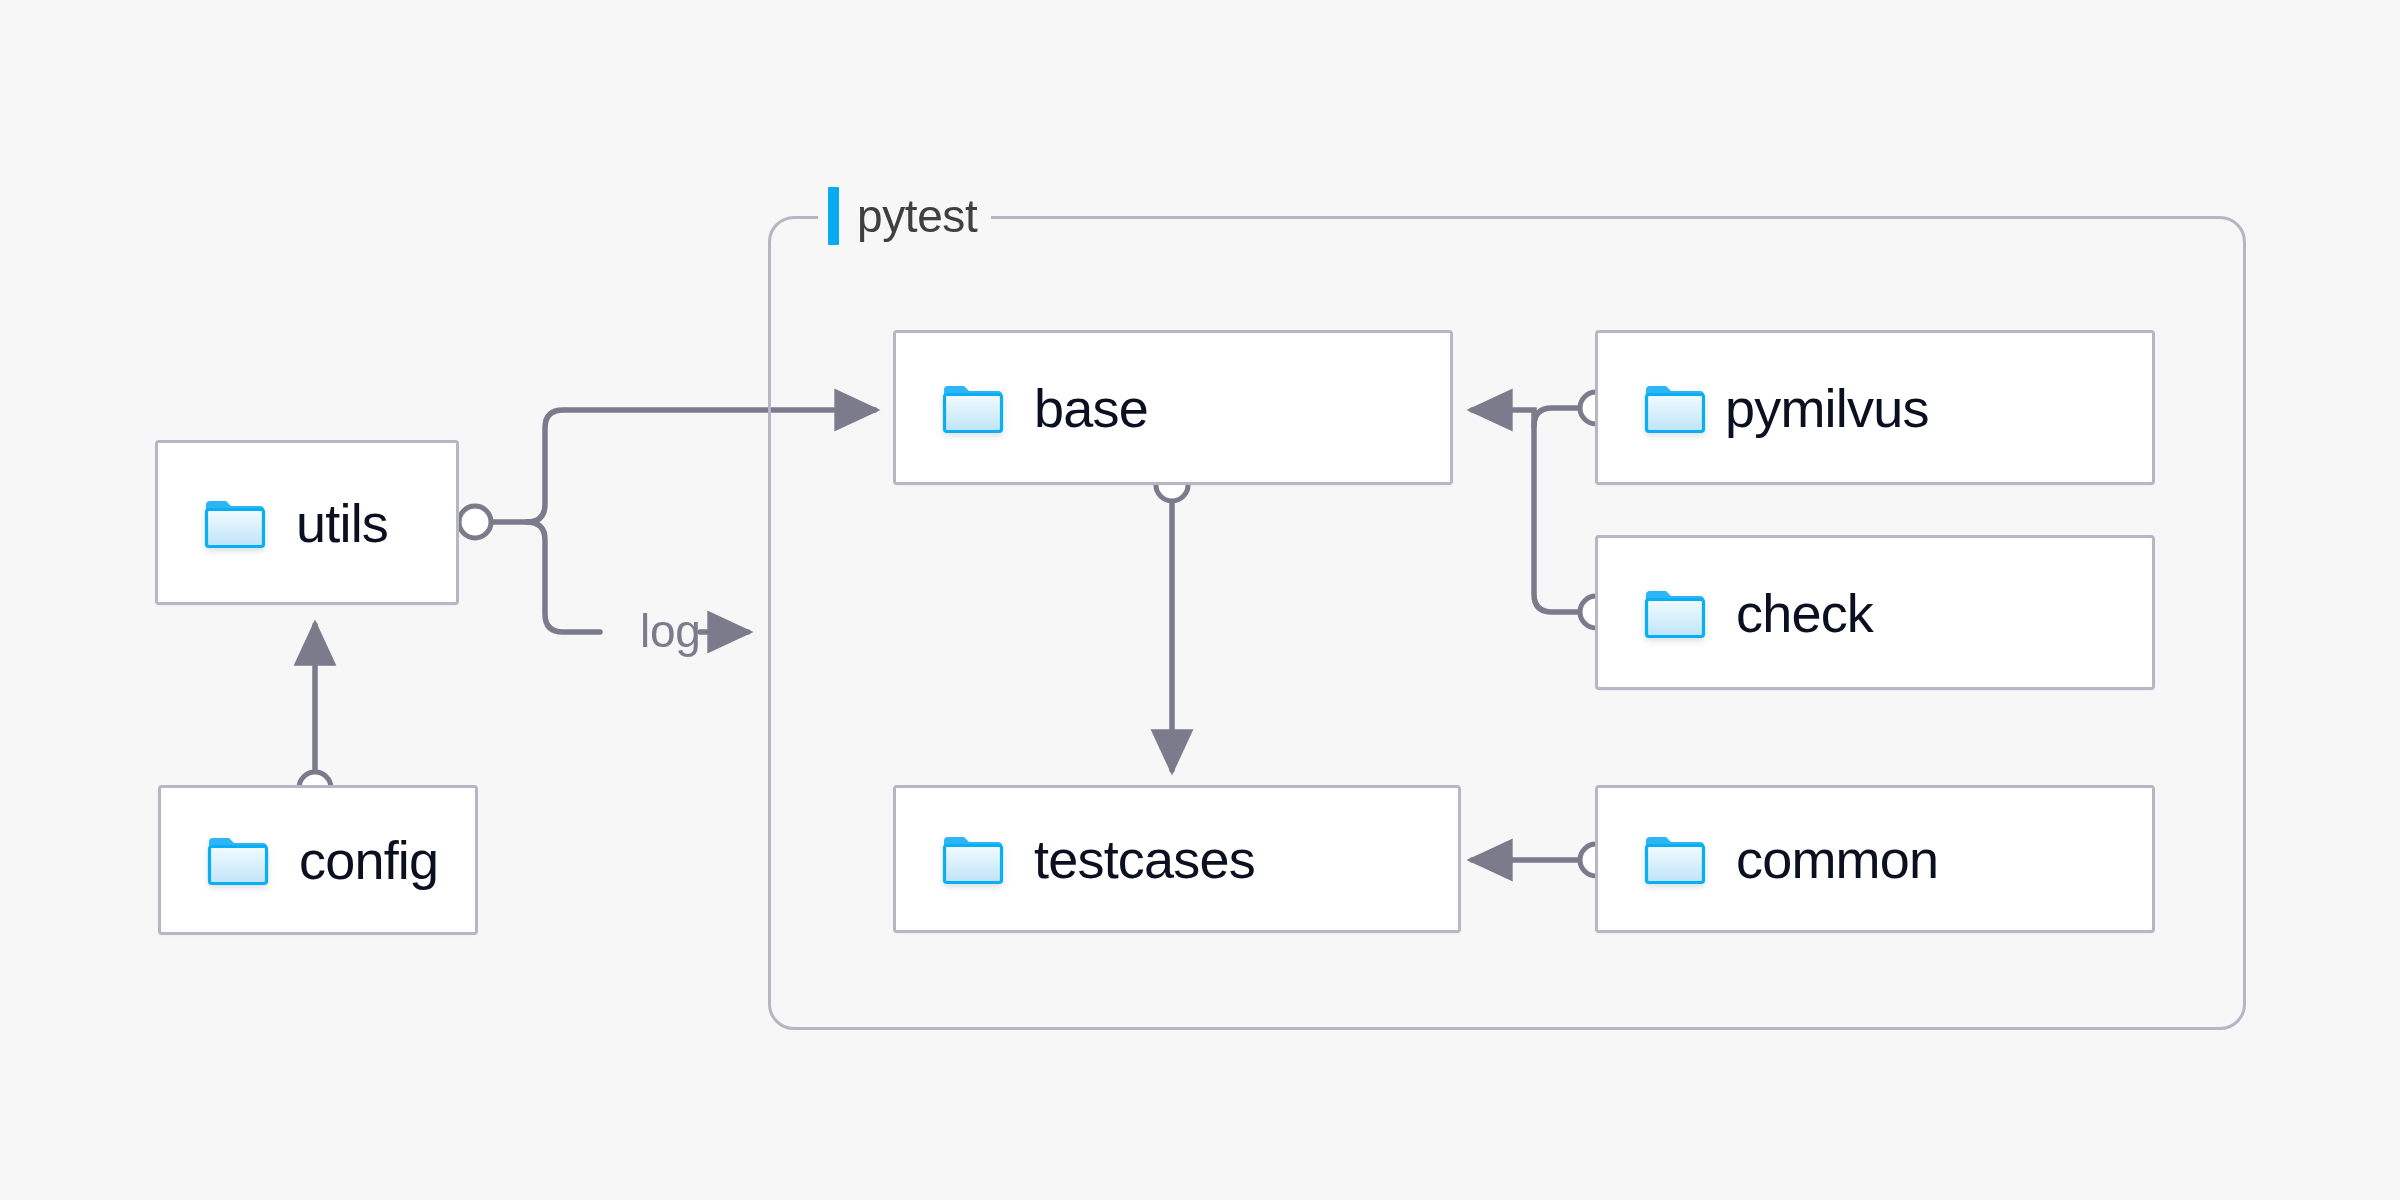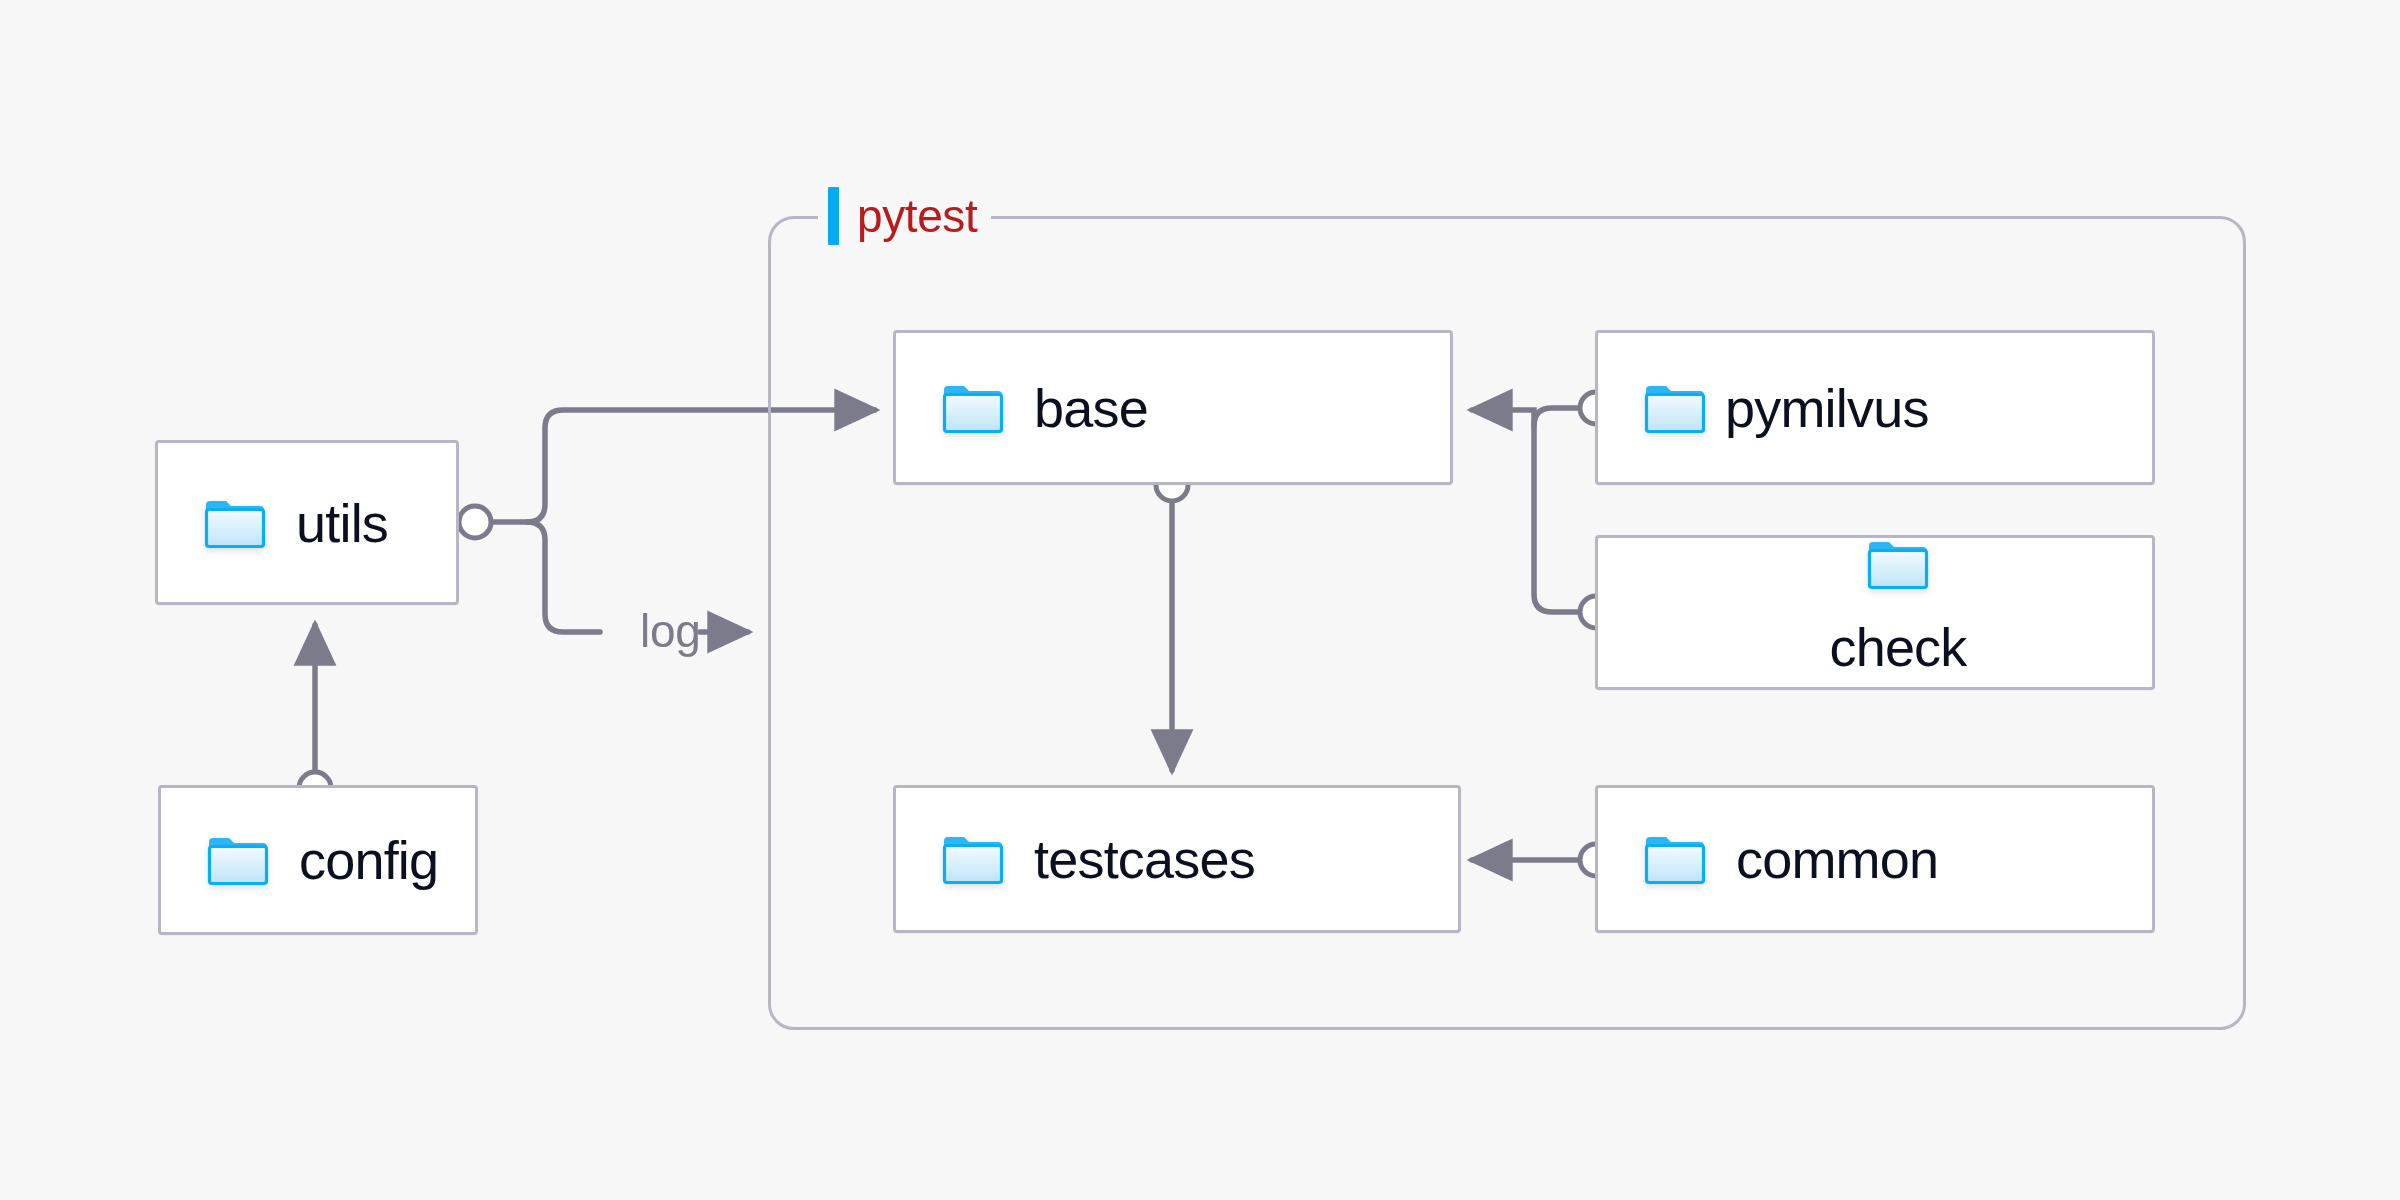--- a/index.html
+++ b/index.html
@@ -45,21 +45,21 @@
     height: 66px;
   }
   .group-accent-bar {
     width: 11px;
     height: 58px;
     background: #06abf2;
     border-radius: 1px;
   }
   .group-label-text {
     font-size: 46px;
-    color: #b91c1c;
+    color: #404040;
     letter-spacing: -0.4px;
     white-space: nowrap;
   }
 
   
   .node {
     position: absolute;
     box-sizing: border-box;
     background: #ffffff;
     border: 3px solid #b6b6c4;
@@ -202,21 +202,21 @@
   <div class="node" style="left:1595px; top:330px; width:560px; height:155px;gap:19px;">
     <span class="folder-icon">
       <svg viewBox="0 0 62 52" width="62" height="52" xmlns="http://www.w3.org/2000/svg">
         <path d="M2 8 a4 4 0 0 1 4-4 h16 l5 5 h29 a4 4 0 0 1 4 4 v4 H2 z" fill="#2cb6f5"></path>
         <rect x="2.5" y="12.5" width="57" height="37" rx="2.5" fill="url(#folderGrad)" stroke="#0aaef2" stroke-width="3.2"></rect>
       </svg>
     </span>
     <span class="node-label">pymilvus</span>
   </div>
 
-  <div class="node" style="left:1595px; top:535px; width:560px; height:155px;flex-direction:column;">
+  <div class="node" style="left:1595px; top:535px; width:560px; height:155px;">
     <span class="folder-icon">
       <svg viewBox="0 0 62 52" width="62" height="52" xmlns="http://www.w3.org/2000/svg">
         <path d="M2 8 a4 4 0 0 1 4-4 h16 l5 5 h29 a4 4 0 0 1 4 4 v4 H2 z" fill="#2cb6f5"></path>
         <rect x="2.5" y="12.5" width="57" height="37" rx="2.5" fill="url(#folderGrad)" stroke="#0aaef2" stroke-width="3.2"></rect>
       </svg>
     </span>
     <span class="node-label">check</span>
   </div>
 
   <div class="node" style="left:1595px; top:785px; width:560px; height:148px;">

